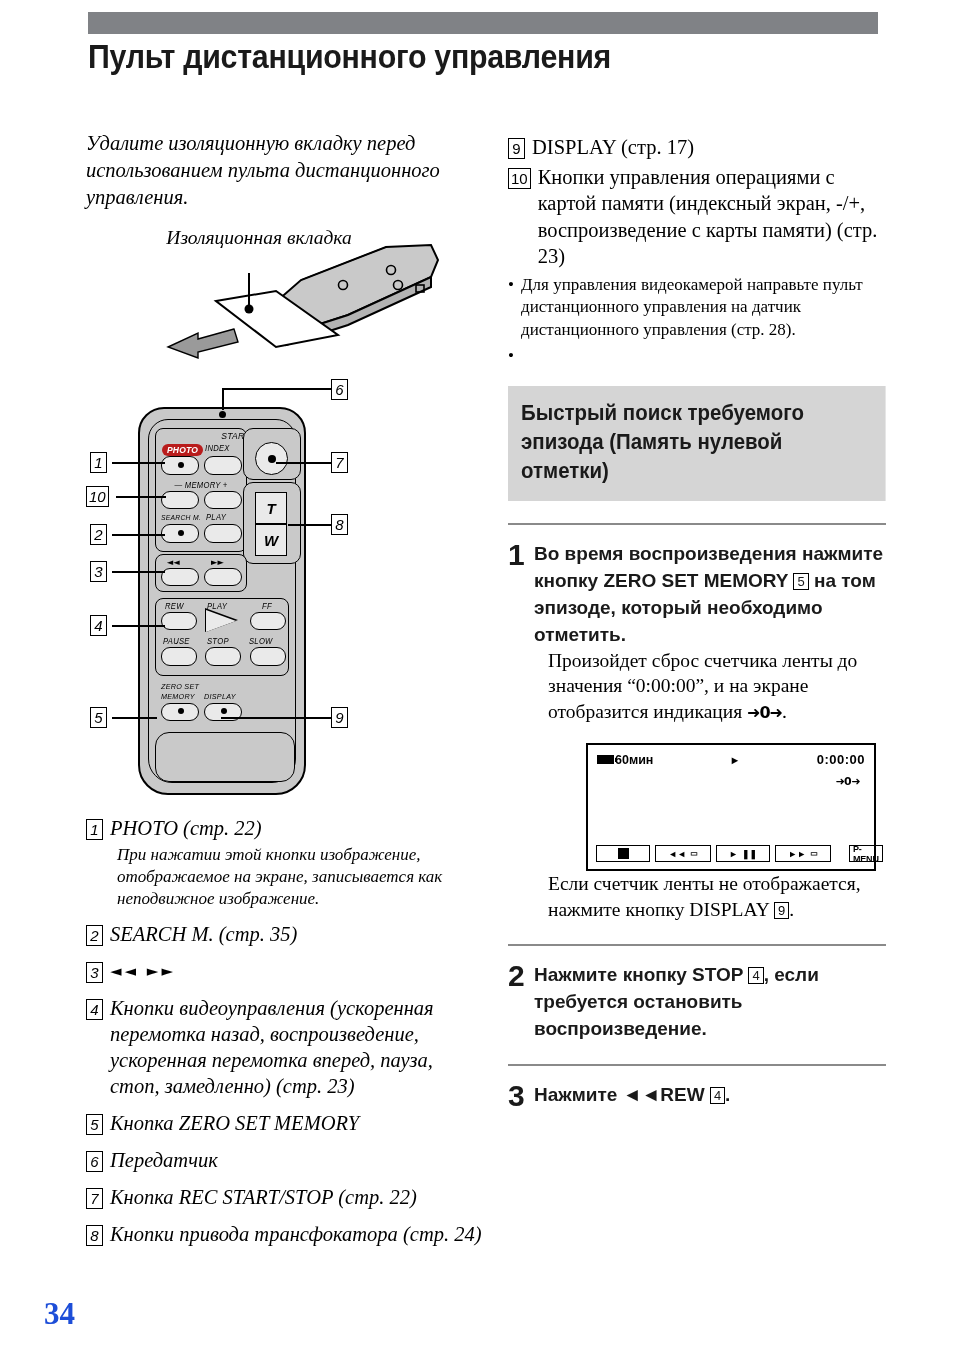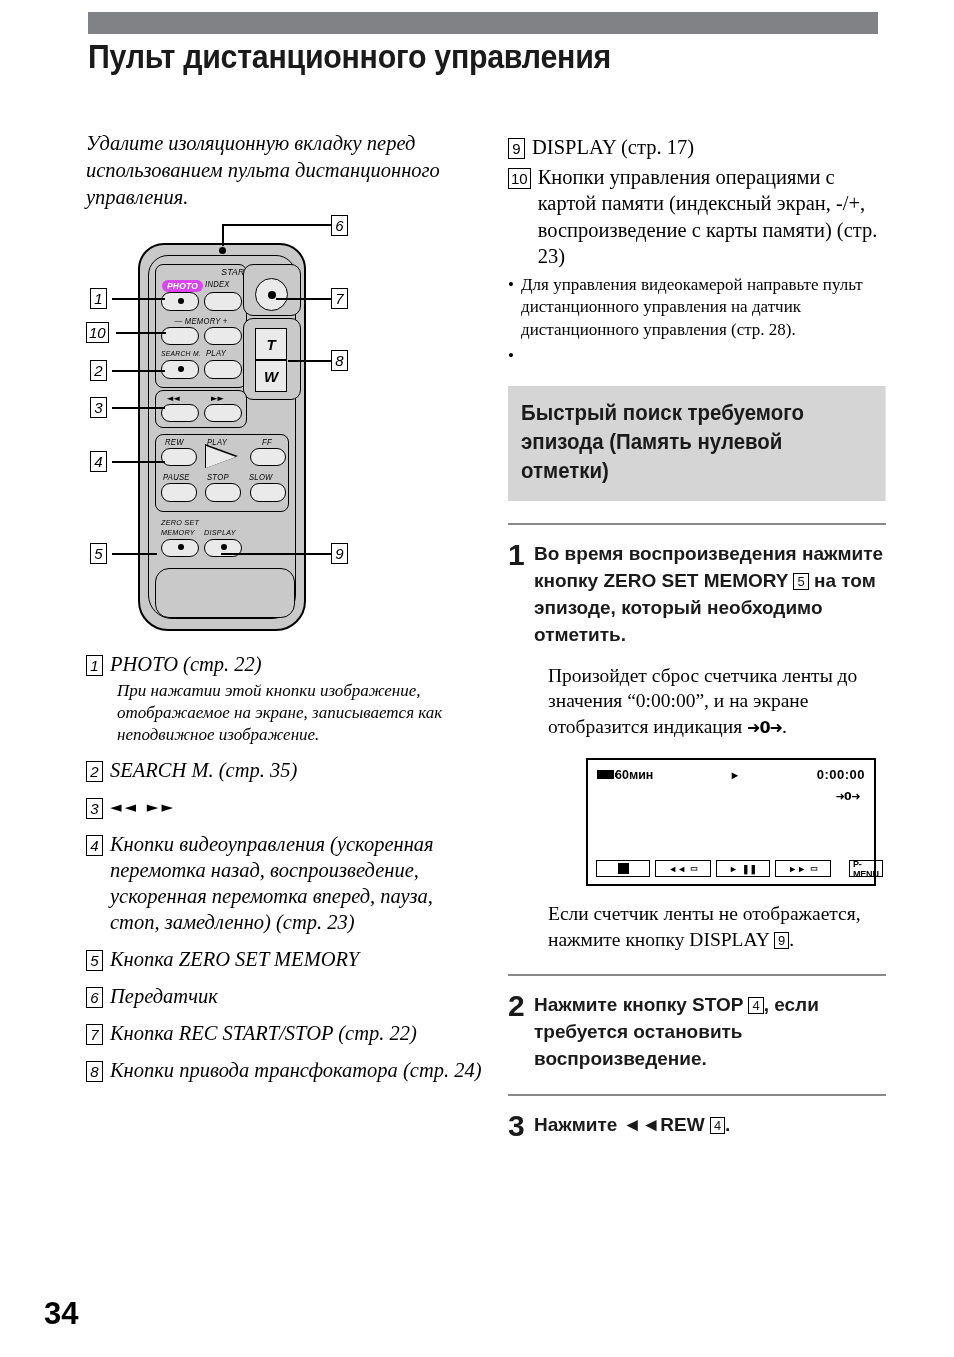--- a/index.html
+++ b/index.html
@@ -159,21 +159,21 @@
     font-size: 8.5px;
     letter-spacing: 0.3px;
     color: #000;
     white-space: nowrap;
     transform: scaleX(0.9);
     transform-origin: left center;
   }
   .lbl.c { transform: translateX(-50%) scaleX(0.9); transform-origin: center; }
   .photo-pill {
     position: absolute;
-    background: #d946ef;
+    background: #b91c1c;
     color: #fff;
     font-family: "Liberation Sans", sans-serif;
     font-size: 8.5px;
     font-weight: bold;
     border-radius: 7px;
     padding: 1px 5px;
     letter-spacing: 0.2px;
     line-height: 10px;
   }
   .zoom-key {
@@ -224,24 +224,24 @@
   }
   .glyphs {
     font-family: "DejaVu Sans", sans-serif;
     font-size: 15px;
     letter-spacing: 3px;
   }
 
   .page-num {
     position: absolute;
     left: 44px; top: 1296px;
-    font-family: Liberation Sans, sans-serif;
+    font-family: Liberation Serif, serif;
     font-weight: bold;
     font-size: 31px;
-    color: #000000;
+    color: #1d4ed8;
   }
 
   
   .ritem {
     display: flex;
     align-items: flex-start;
     font-size: 20.5px;
     line-height: 26.5px;
     margin-bottom: 3px;
   }
@@ -289,21 +289,21 @@
     font-family: "Liberation Sans", sans-serif;
     font-weight: bold;
     font-size: 19px;
     line-height: 27px;
     flex: 1 1 auto;
     color: #1a1a1a;
   }
   .step-body {
     font-size: 19.5px;
     line-height: 25.5px;
-    margin: 15px 0 0 40px;
+    margin: 0 0 0 40px;
   }
   .cbox-inline {
     border: 1.4px solid #000;
     background: #fff;
     font-family: "Liberation Sans", sans-serif;
     font-size: 13px;
     padding: 0px 3px;
     display: inline-block;
     line-height: 15px;
     vertical-align: 1px;
@@ -388,20 +388,40 @@
 </head>
 <body>
 
 <div class="top-bar"></div>
 <div class="page-title">Пульт дистанционного управления</div>
 
 <div class="col-left">
 
   <p class="intro">Удалите изоляционную вкладку перед использованием пульта дистанционного управления.</p>
 
+  <div class="tab-illo">
+    <div class="tab-label">Изоляционная вкладка</div>
+    <svg width="400" height="150" style="position:absolute;left:0;top:0;">
+
+      <polygon points="175,90 215,55 300,22 345,20 352,35 345,52 262,90 200,110" fill="#c9c9c9" stroke="#000" stroke-width="2"></polygon>
+      <polygon points="175,90 200,110 262,90 345,52 345,62 262,100 200,120" fill="#b3b3b3" stroke="#000" stroke-width="2"></polygon>
+      <line x1="215" y1="55" x2="300" y2="22" stroke="#000" stroke-width="1.2"></line>
+      <circle cx="257" cy="60" r="4.5" fill="none" stroke="#000" stroke-width="1.6"></circle>
+      <circle cx="305" cy="45" r="4.5" fill="none" stroke="#000" stroke-width="1.6"></circle>
+      <circle cx="312" cy="60" r="4.5" fill="none" stroke="#000" stroke-width="1.6"></circle>
+      <rect x="330" y="60" width="8" height="7" fill="none" stroke="#000" stroke-width="1.6"></rect>
+
+      <polygon points="130,76 190,66 252,110 190,122" fill="#fff" stroke="#000" stroke-width="2"></polygon>
+
+      <circle cx="163" cy="84" r="4.5" fill="#000"></circle>
+      <line x1="163" y1="84" x2="163" y2="48" stroke="#000" stroke-width="2"></line>
+
+      <polygon points="148,104 112,114 112,108 82,122 112,133 112,127 152,117" fill="#9a9a9a" stroke="#000" stroke-width="1.4"></polygon>
+    </svg>
+  </div>
 
   <div class="remote-wrap">
 
     <div class="callout" style="left:245px; top:0px;">
       <span class="cbox">6</span>
     </div>
     <div class="lead" style="left:137px; top:9px; width:110px;"></div>
     <div class="lead-v" style="left:136px; top:9px; height:22px;"></div>
 
     <div class="remote">

